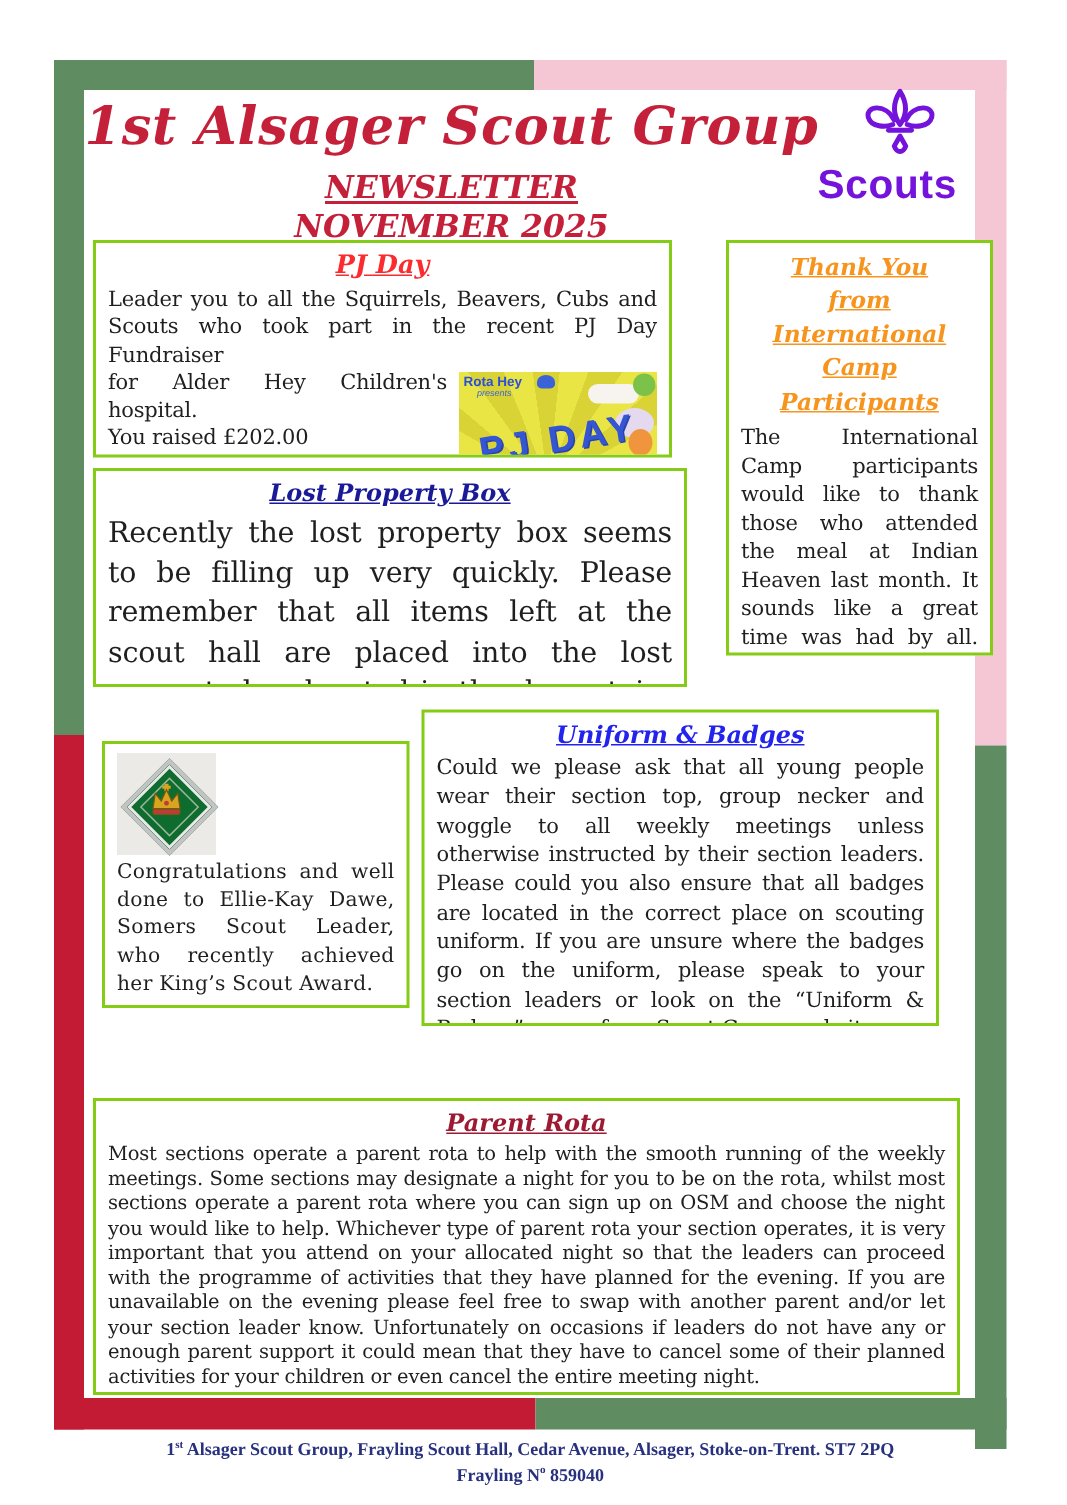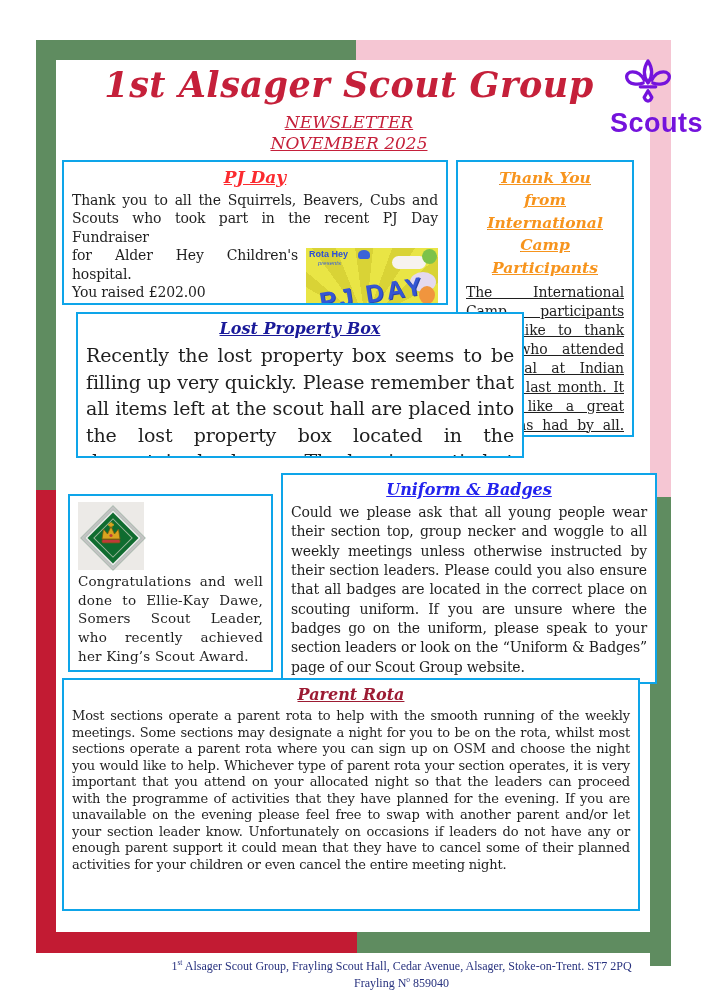--- a/index.html
+++ b/index.html
@@ -1,70 +1,70 @@
 <!DOCTYPE html>
 <html><head>
 <meta charset="utf-8">
 <style>
   html,body{margin:0;padding:0;background:#ffffff;}
   .page{position:relative;width:711px;height:1003px;background:#ffffff;overflow:hidden;
         font-family:"DejaVu Serif", serif;color:#1f1f1f;}
-  .abs{position:absolute;margin-left:48px;}
+  .abs{position:absolute;}
 
   
   .bar{position:absolute;}
   .bar-top-green{left:36px;top:40px;width:320px;height:20px;background:#5f8c60;}
   .bar-top-pink{left:356px;top:40px;width:315px;height:20px;background:#f5c6d3;}
   .bar-left-green{left:36px;top:40px;width:20px;height:450px;background:#5f8c60;}
   .bar-left-red{left:36px;top:490px;width:20px;height:463px;background:#c21b33;}
   .bar-right-pink{left:650px;top:40px;width:21px;height:457px;background:#f5c6d3;}
   .bar-right-green{left:650px;top:497px;width:21px;height:469px;background:#5f8c60;}
   .bar-bottom-red{left:36px;top:932px;width:321px;height:21px;background:#c21b33;}
   .bar-bottom-green{left:357px;top:932px;width:314px;height:21px;background:#5f8c60;}
 
   
   .main-title{left:56px;top:64px;width:490px;text-align:center;
     font-size:35px;font-weight:bold;font-style:italic;color:#c5203a;letter-spacing:0.5px;}
   .newsletter{left:56px;top:112px;width:490px;text-align:center;
-    font-size:17px;font-weight:normal;font-style:italic;color:#c5203a;line-height:1.25;
+    font-size:21px;font-weight:bold;font-style:italic;color:#c5203a;line-height:1.25;
     text-decoration:underline;white-space:pre-line;}
-  .logo{left:545px;top:58px;width:110px;text-align:right;}
+  .logo{left:545px;top:58px;width:110px;text-align:left;}
   .logo svg{display:block;margin:0 auto;}
   .logo-word{font-family:"Liberation Sans", sans-serif;font-weight:bold;
     font-size:27px;color:#7413dc;letter-spacing:0.5px;line-height:1;margin-top:2px;}
 
   
-  .nbox{position:absolute;background:#ffffff;border:2px solid #0ea5e9;box-sizing:border-box;
+  .nbox{position:absolute;background:#ffffff;border:2px solid #84cc16;box-sizing:border-box;
         padding:4px 8px;overflow:hidden;}
   .nbox h2{margin:1px 0 4px 0;text-align:center;font-style:italic;
         text-decoration:underline;white-space:pre-line;}
   .body-text{text-align:justify;letter-spacing:-0.15px;}
   .preline{white-space:pre-line;}
 
   .box-pj{left:62px;top:160px;width:386px;height:145px;}
   .box-pj h2{font-size:17px;color:#fb2b2f;}
   .box-pj .body-text{font-size:14px;line-height:1.32;}
 
-  .box-thanks{left:456px;top:160px;width:178px;height:277px;text-decoration:underline;}
+  .box-thanks{left:484px;top:160px;width:178px;height:277px;}
   .box-thanks h2{font-size:15.5px;color:#f7941d;line-height:1.45;}
   .box-thanks .body-text{font-size:14px;line-height:1.35;}
 
-  .box-lost{left:76px;top:312px;width:448px;height:146px;}
+  .box-lost{left:62px;top:312px;width:396px;height:146px;}
   .box-lost h2{font-size:16px;color:#1a1a99;}
   .box-lost .body-text{font-size:19px;line-height:1.4;}
 
   .box-congrats{left:68px;top:494px;width:205px;height:178px;}
   .box-congrats h2{font-size:15px;color:#1fa94f;}
   .box-congrats .body-text{font-size:13.5px;line-height:1.38;letter-spacing:0.2px;}
 
-  .box-uniform{left:281px;top:473px;width:376px;height:211px;}
+  .box-uniform{left:281px;top:473px;width:345px;height:211px;}
   .box-uniform h2{font-size:16px;color:#2323ee;}
   .box-uniform .body-text{font-size:14px;line-height:1.38;}
 
-  .box-parent{left:62px;top:678px;width:578px;height:233px;}
+  .box-parent{left:62px;top:732px;width:578px;height:198px;}
   .box-parent h2{font-size:16px;color:#9c1b33;}
   .box-parent .body-text{font-size:13px;line-height:1.27;}
 
   
   .pj-pic{float:right;margin:2px 0 0 8px;width:132px;height:70px;position:relative;overflow:hidden;
     background:repeating-conic-gradient(from -50deg at 45% 105%, #e9e545 0 14deg, #d9d336 14deg 28deg);}
   .pj-brand{position:absolute;top:1px;left:3px;font-family:"Liberation Sans", sans-serif;
     font-weight:bold;font-size:9px;color:#2b4fd7;}
   .pj-elephant{position:absolute;top:2px;left:52px;width:12px;height:9px;background:#3b63d8;
     border-radius:55% 55% 35% 35%;}
@@ -83,21 +83,21 @@
   
   .badge-pic{float:left;margin:2px 8px 2px 0;width:66px;height:68px;position:relative;
     background:#eceae7;}
   .badge-diamond{position:absolute;left:12px;top:13px;width:40px;height:40px;background:#0f6c2f;
     border:3px solid #c3c3c3;transform:rotate(45deg);
     box-shadow:inset 0 0 0 2px #e8e8e8, inset 0 0 0 6px #0f6c2f, inset 0 0 0 7px #9bb59b;}
   .badge-crown{position:absolute;left:20px;top:20px;}
 
   
   .footer{left:36px;top:958px;width:635px;text-align:center;color:#27317e;
-    font-family:"Liberation Serif", serif;font-weight:normal;font-size:12px;line-height:1.45;}
+    font-family:"Liberation Serif", serif;font-weight:bold;font-size:12px;line-height:1.45;}
   .footer sup{font-size:0.62em;}
 </style>
 </head>
 <body>
 
 <div class="page">
 
   <div class="bar bar-top-green"></div>
   <div class="bar bar-top-pink"></div>
   <div class="bar bar-left-green"></div>
@@ -121,21 +121,21 @@
           <path d="M24 30 L40 30"></path>
           <path d="M32 34 L28 41 C30 46 34 46 36 41 Z"></path>
         </g>
       </svg>
     </span>
     <div class="logo-word">Scouts</div>
   </div>
 
   <div class="nbox box-pj">
     <h2>PJ Day</h2>
-    <div class="body-text">Thank you to all the Squirrels, Beavers, Cubs and Scouts who took part in the recent PJ Day Fundraiser</div>
+    <div class="body-text">Leader you to all the Squirrels, Beavers, Cubs and Scouts who took part in the recent PJ Day Fundraiser</div>
     <div>
       <div class="pj-pic">
         <span class="pj-brand">Rota Hey</span>
         <span class="pj-elephant"></span>
         <span class="pj-presents">presents</span>
         <span class="pj-cloud"></span>
         <span class="pj-cloud2"></span>
         <span class="pj-balloon-green"></span>
         <span class="pj-balloon-orange"></span>
 

